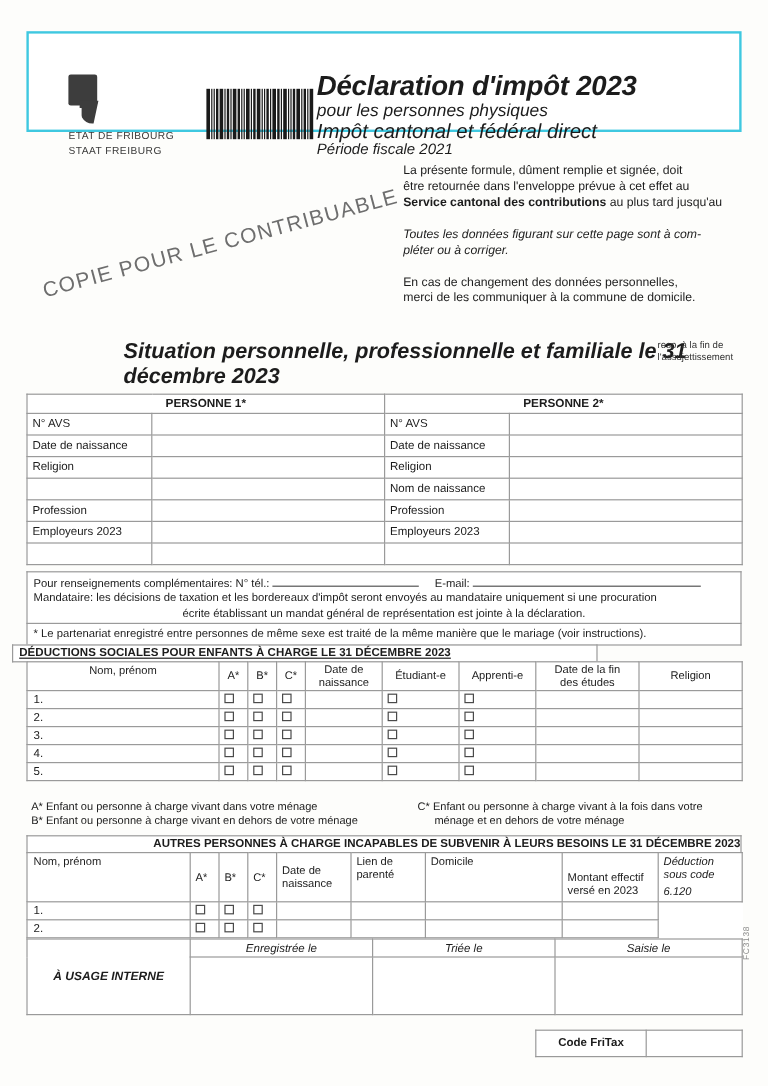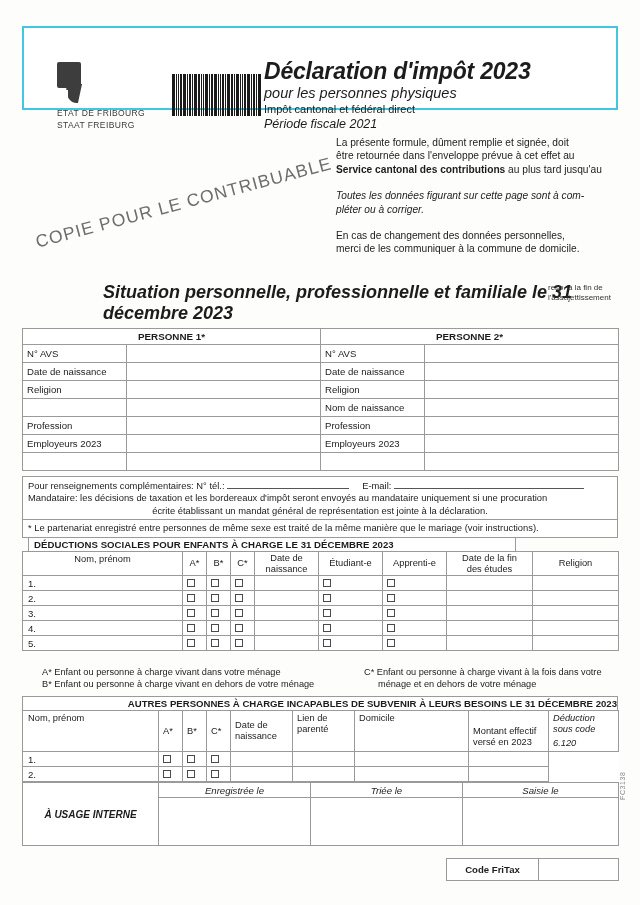--- a/index.html
+++ b/index.html
@@ -39,21 +39,21 @@
     position:absolute;left:0px;top:28px;width:11px;height:14px;background:#fff;
   }
   .logo-txt{font-size:8.5px;letter-spacing:.4px;color:#3a3a3a;line-height:12px;margin-top:5px;}
 
   .barcode{position:absolute;left:148px;top:46px;height:42px;display:flex;align-items:flex-start;}
   .barcode i{display:block;background:#1a1a1a;height:42px;margin-right:1px;}
 
   .hdr-titles{position:absolute;left:240px;top:30px;}
   .t1{font-size:23px;font-weight:bold;font-style:italic;letter-spacing:-.2px;line-height:26px;}
   .t2{font-size:14.5px;font-style:italic;line-height:17px;margin-top:1px;}
-  .t3{font-size:11px;line-height:15px;}
+  .t3{font-size:17px;font-style:italic;line-height:15px;}
   .t4{font-size:12.5px;font-style:italic;line-height:15px;}
 
   
   .intro{position:absolute;left:336px;top:136px;width:288px;font-size:10.2px;line-height:13.4px;}
   .intro p{margin:0;}
   .intro .sp{height:13px;}
   .intro .it{font-style:italic;}
   .intro b{font-weight:bold;}
 
   
@@ -91,33 +91,33 @@
   #persons .lbl{padding-left:4px;}
 
   
   #notes{left:22px;top:476px;width:596px;}
   #notes td{padding:2px 5px;font-size:9.4px;line-height:12.4px;}
   .underline-fill{display:inline-block;border-bottom:1px solid #555;height:9px;vertical-align:baseline;}
   .note-center{text-align:center;display:block;}
   .tiny{font-size:8.6px;}
 
   
-  #childhdr{left:28px;top:537px;width:488px;}
+  #childhdr{left:10px;top:537px;width:488px;text-decoration:underline;}
   #childhdr td{height:14px;font-weight:bold;font-size:9.6px;padding-left:5px;letter-spacing:.05px;}
 
   #children{left:22px;top:551px;width:596px;}
   #children td{height:15px;}
   #children .ch td{height:24px;text-align:center;padding-left:0;font-size:9.3px;line-height:11px;}
   #children .rn{text-align:left;padding-left:5px;}
 
   .cbx{display:inline-block;width:8px;height:8px;border:1.4px solid #4a4a4a;background:#fff;box-sizing:border-box;}
 
   
   #legend{position:absolute;left:22px;top:666px;width:596px;font-size:9.2px;line-height:12.4px;}
-  #legend .col{position:absolute;top:0;margin-left:16px;}
+  #legend .col{position:absolute;top:0;}
   #legend .c1{left:4px;}
   #legend .c2{left:326px;}
 
   
   #autreshdr{left:22px;top:696px;width:596px;}
   #autreshdr td{height:14px;font-weight:bold;font-size:9.6px;padding-left:5px;text-align:right;}
 
   #autres{left:22px;top:710px;width:596px;}
   #autres td{height:15px;}
   #autres .ah td{height:24px;font-size:9.3px;line-height:11px;vertical-align:middle;}

